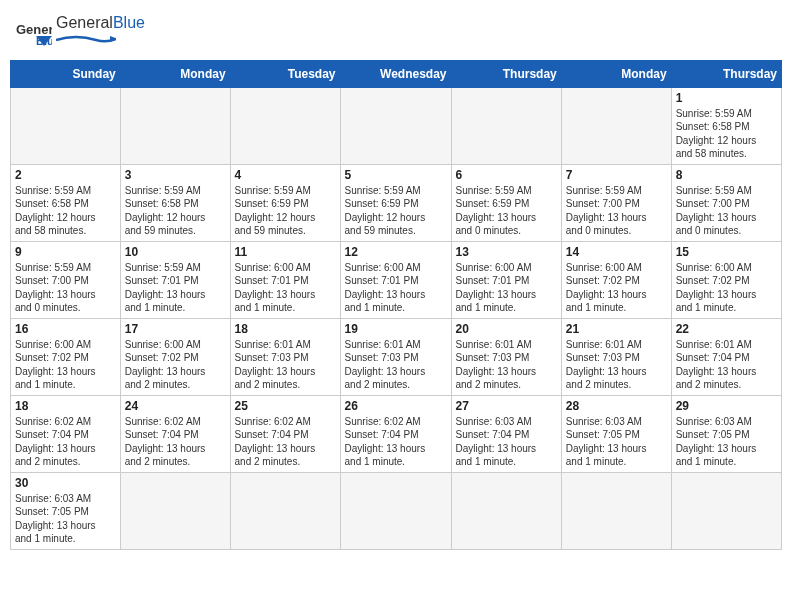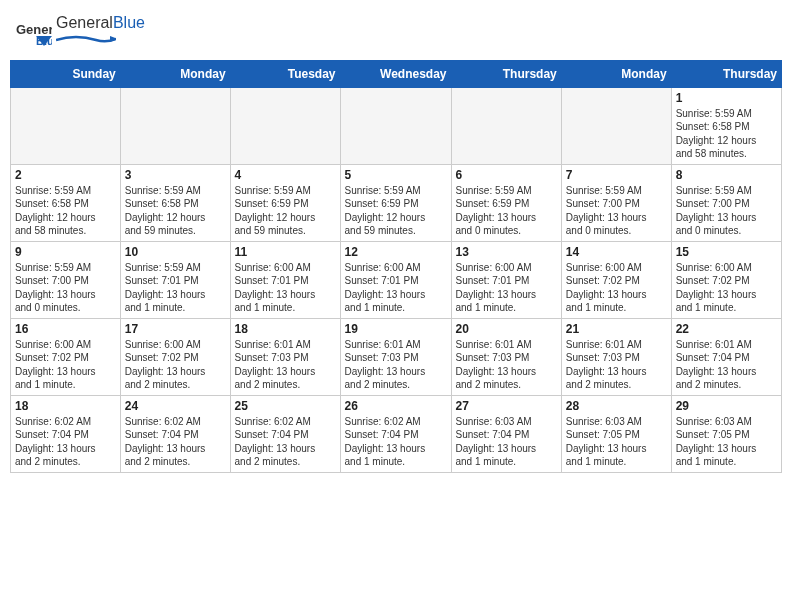--- a/index.html
+++ b/index.html
@@ -328,14 +328,29 @@
 and 1 minute.</div>
         </td>
         <td>
           <div class="day-num">29</div>
           <div class="day-info" style="white-space: pre-line;">Sunrise: 6:03 AM
 Sunset: 7:05 PM
 Daylight: 13 hours
 and 1 minute.</div>
         </td>
       </tr>
+      <tr>
+        <td>
+          <div class="day-num">30</div>
+          <div class="day-info" style="white-space: pre-line;">Sunrise: 6:03 AM
+Sunset: 7:05 PM
+Daylight: 13 hours
+and 1 minute.</div>
+        </td>
+        <td class="empty"></td>
+        <td class="empty"></td>
+        <td class="empty"></td>
+        <td class="empty"></td>
+        <td class="empty"></td>
+        <td class="empty"></td>
+      </tr>
     </tbody>
 </table>
 
 </body></html>

